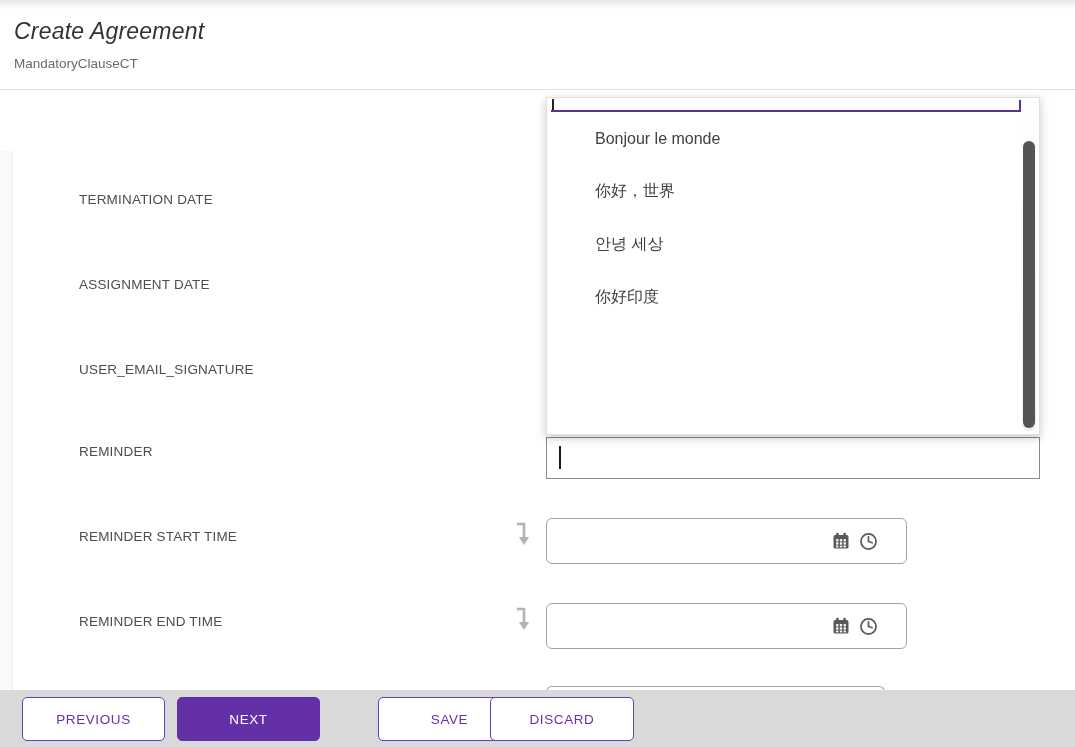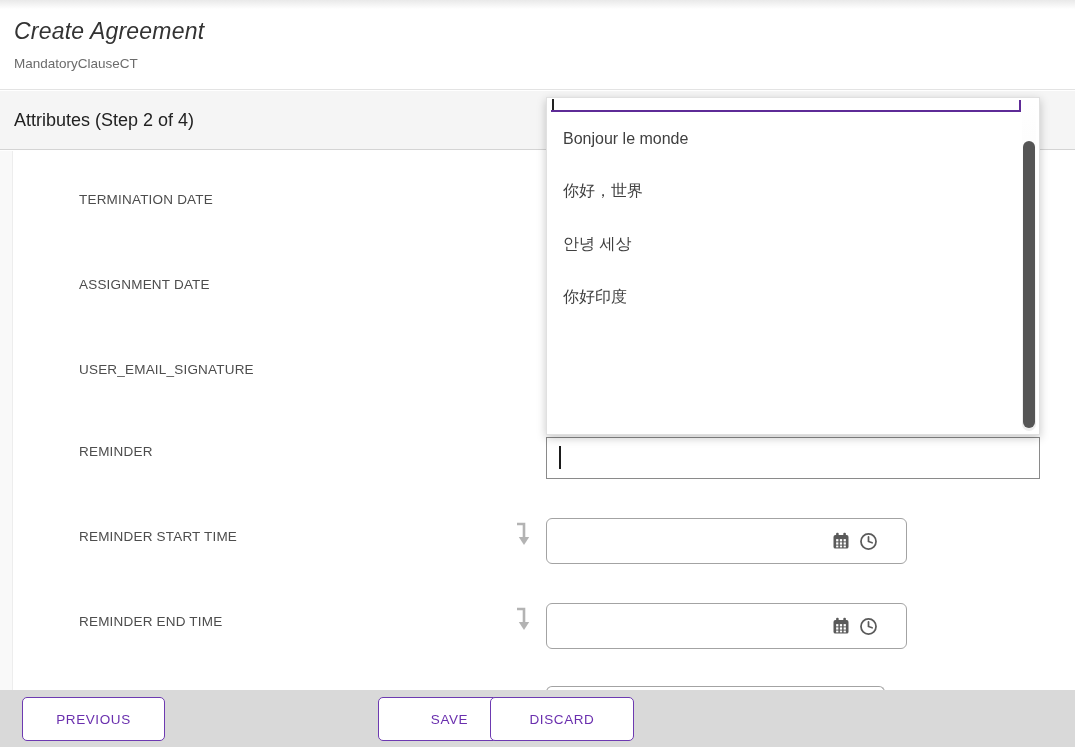--- a/index.html
+++ b/index.html
@@ -33,21 +33,21 @@
   .level-down.end{top:454px;}
   
   .partial-input{position:absolute;left:546px;top:535px;width:339px;height:10px;border:1px solid #a3a3a3;border-bottom:none;border-radius:6px 6px 0 0;background:#fff;}
   
   .dropdown{position:absolute;left:546px;top:97px;width:494px;height:338px;background:#fff;
             border:1px solid #e0e0e0;box-shadow:0 3px 9px rgba(0,0,0,.22);z-index:20;}
   .dd-filter-line{position:absolute;left:4px;top:12px;width:470px;height:2px;background:#5e2b97;}
   .dd-filter-cap{position:absolute;left:472px;top:2px;width:2px;height:12px;background:#5e2b97;}
   .dd-filter-caret{position:absolute;left:5px;top:1px;width:2px;height:13px;background:#222;}
   .dd-list{position:absolute;left:0;top:14px;width:470px;}
-  .dd-item{height:53px;display:flex;align-items:center;padding-left:16px;font-size:16px;color:#3f3f3f;cursor:pointer;}
+  .dd-item{height:53px;display:flex;align-items:center;padding-left:16px;font-size:16px;color:#3f3f3f;cursor:pointer;margin-left:32px;}
   .dd-track{position:absolute;right:3px;top:3px;width:14px;height:330px;border-radius:7px;background:linear-gradient(#ffffff,#ededed);}
   .dd-thumb{position:absolute;right:4px;top:43px;width:12px;height:287px;border-radius:6px;background:#555;}
   
   .footer{position:absolute;left:0;top:690px;width:1075px;height:57px;background:#d9d9d9;z-index:30;}
   .btn{position:absolute;top:7px;height:44px;border-radius:5px;font-size:13.5px;letter-spacing:.6px;
        font-family:"Liberation Sans",sans-serif;cursor:pointer;}
   .btn-outline{background:#fff;border:1.5px solid #6d3ab1;color:#6a2fae;}
   .btn-primary{background:#6430a8;border:1.5px solid #6430a8;color:#fff;}
   .btn-previous{left:22px;width:143px;}
   .btn-next{left:177px;width:143px;}
@@ -59,23 +59,20 @@
 <body>
 
 <div class="screen">
 
   <div class="header">
     <div class="top-shadow"></div>
     <div class="page-title">Create Agreement</div>
     <div class="page-subtitle">MandatoryClauseCT</div>
   </div>
 
-  <div class="section-bar">
-    <div class="section-title">Attributes (Step 2 of 4)</div>
-  </div>
 
   <div class="content">
     <div class="left-gutter"></div>
 
     <div class="field-label" style="top:41px">TERMINATION DATE</div>
     <div class="field-label" style="top:126px">ASSIGNMENT DATE</div>
     <div class="field-label" style="top:211px">USER_EMAIL_SIGNATURE</div>
     <div class="field-label" style="top:293px">REMINDER</div>
     <div class="field-label" style="top:378px">REMINDER START TIME</div>
     <div class="field-label" style="top:463px">REMINDER END TIME</div>
@@ -165,17 +162,18 @@
       <div class="dd-item">你好，世界</div>
       <div class="dd-item">안녕 세상</div>
       <div class="dd-item">你好印度</div>
     </div>
     <div class="dd-track"></div>
     <div class="dd-thumb"></div>
   </div>
 
   <div class="footer">
     <button class="btn btn-outline btn-previous">PREVIOUS</button>
+    <button class="btn btn-primary btn-next">NEXT</button>
     <button class="btn btn-outline btn-save">SAVE</button>
     <button class="btn btn-outline btn-discard">DISCARD</button>
   </div>
 
 </div>
 
 </body></html>

